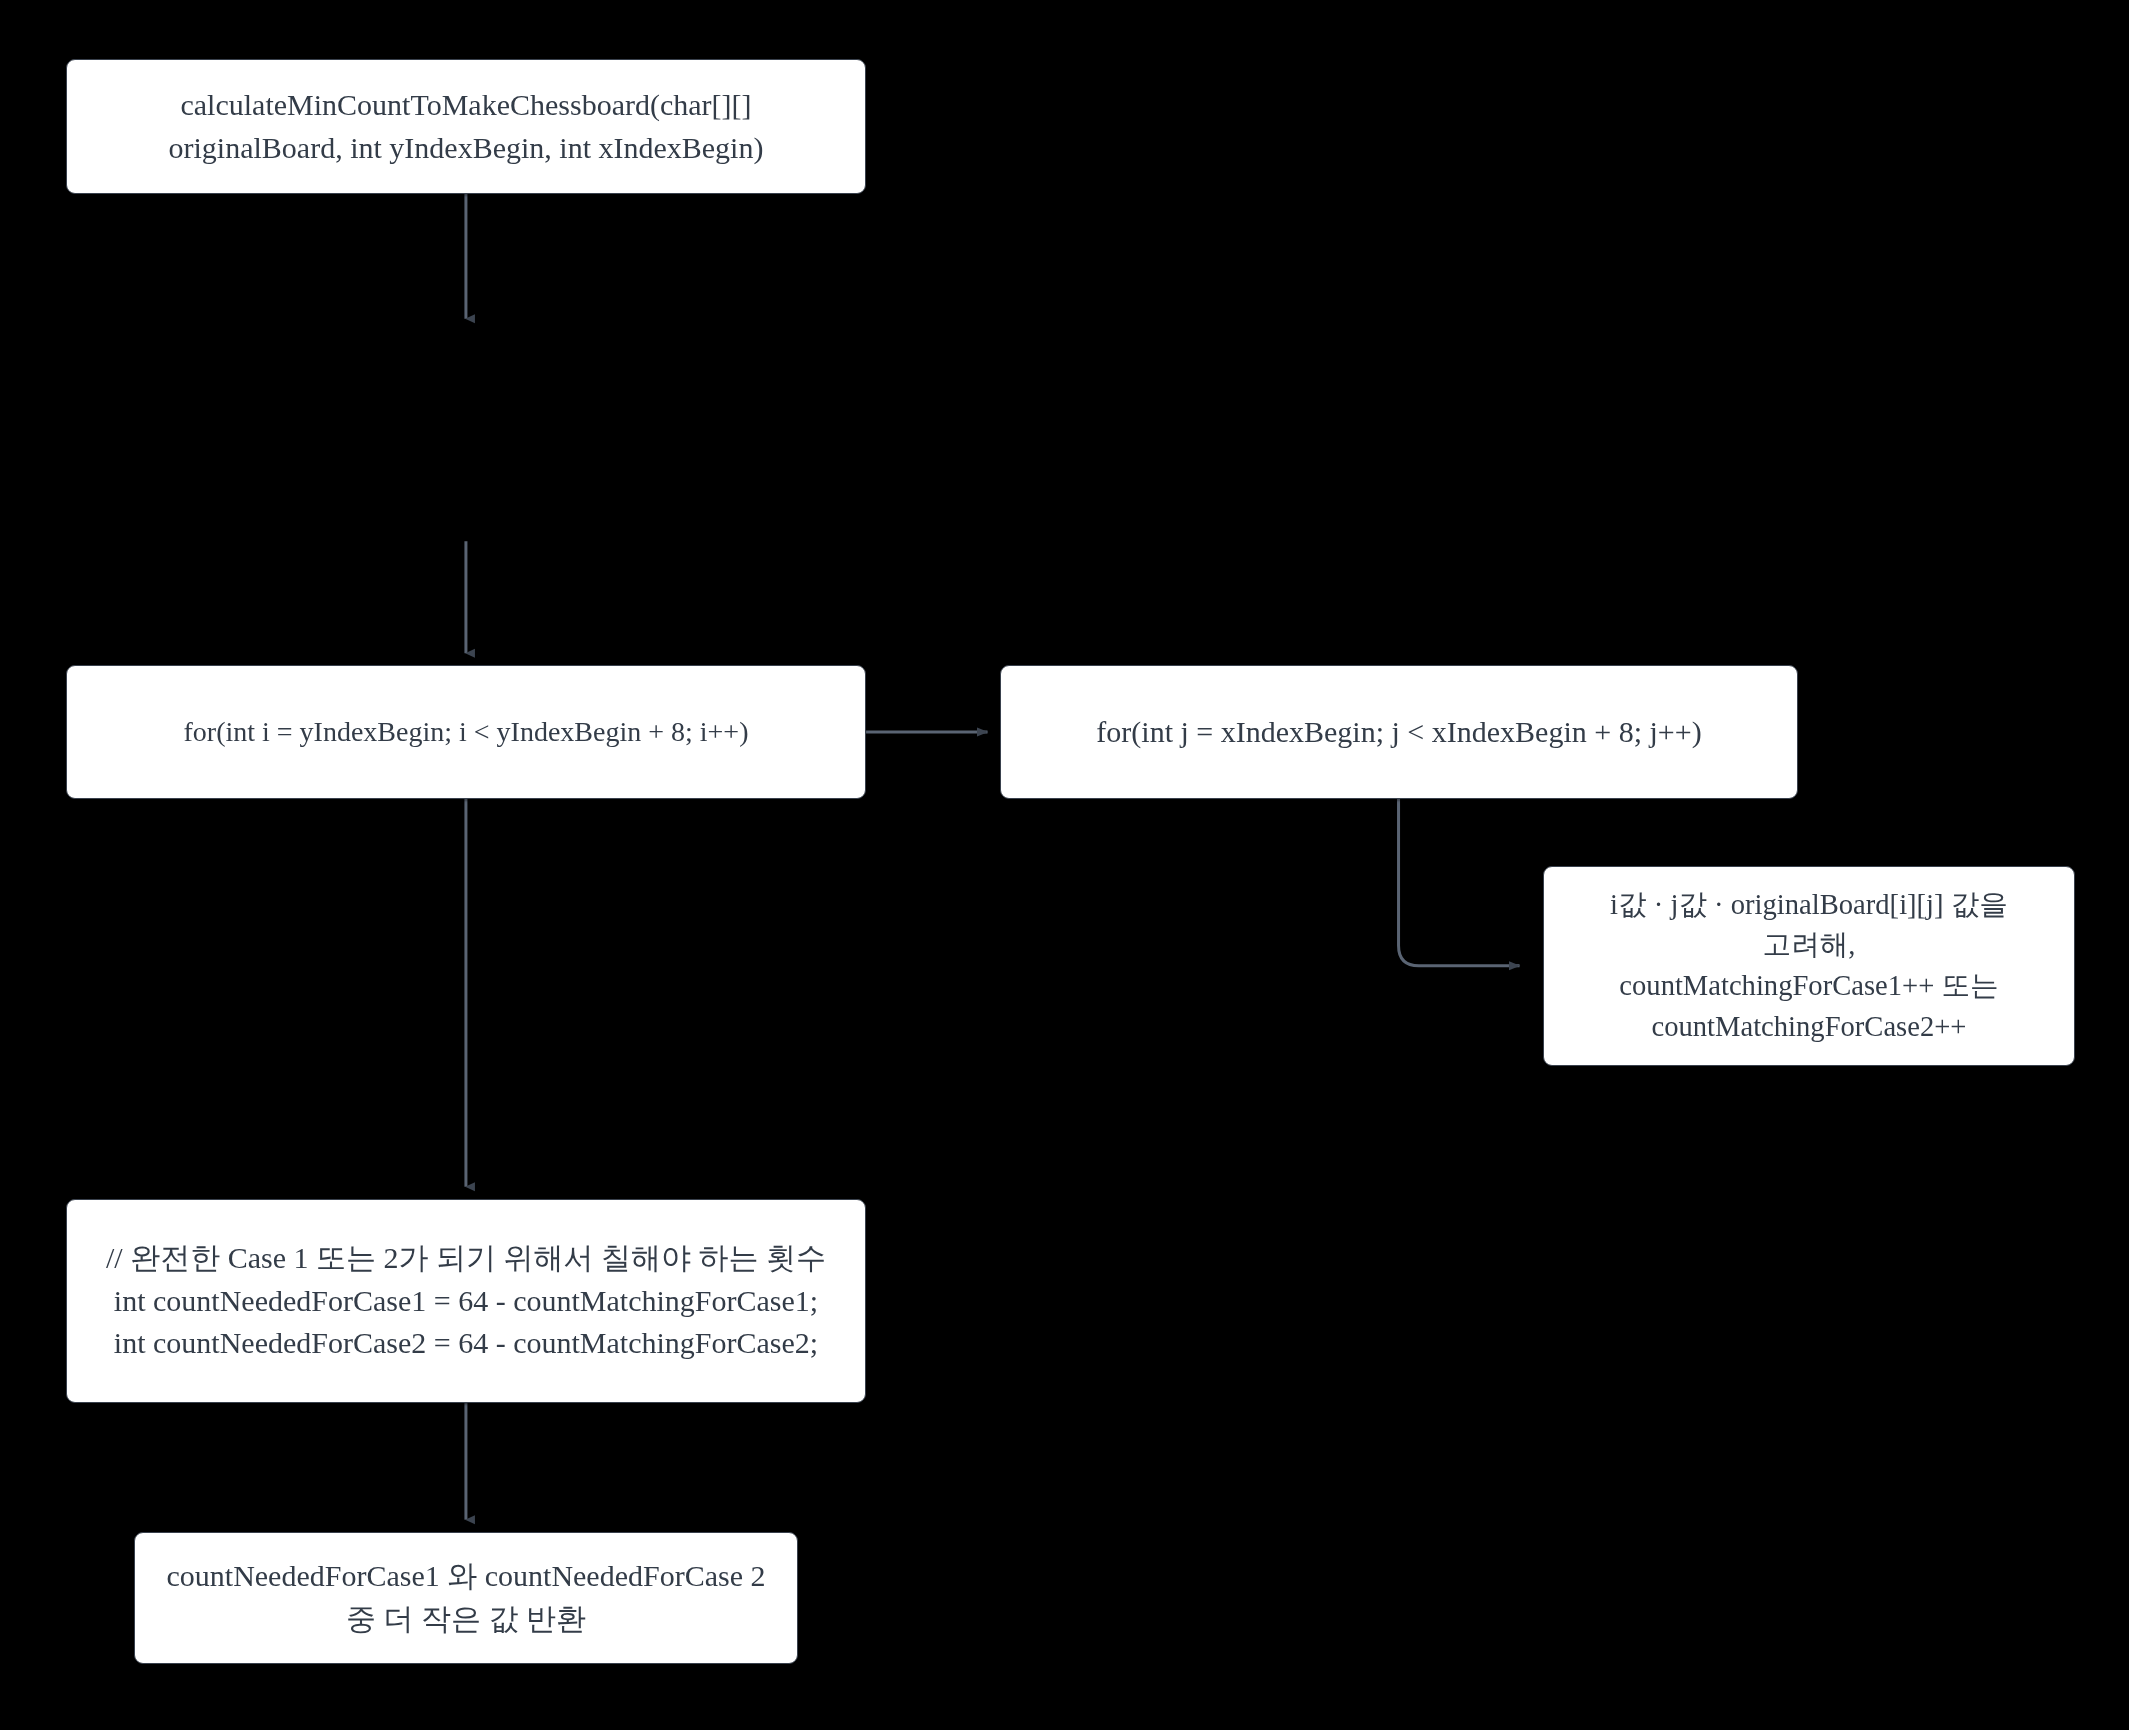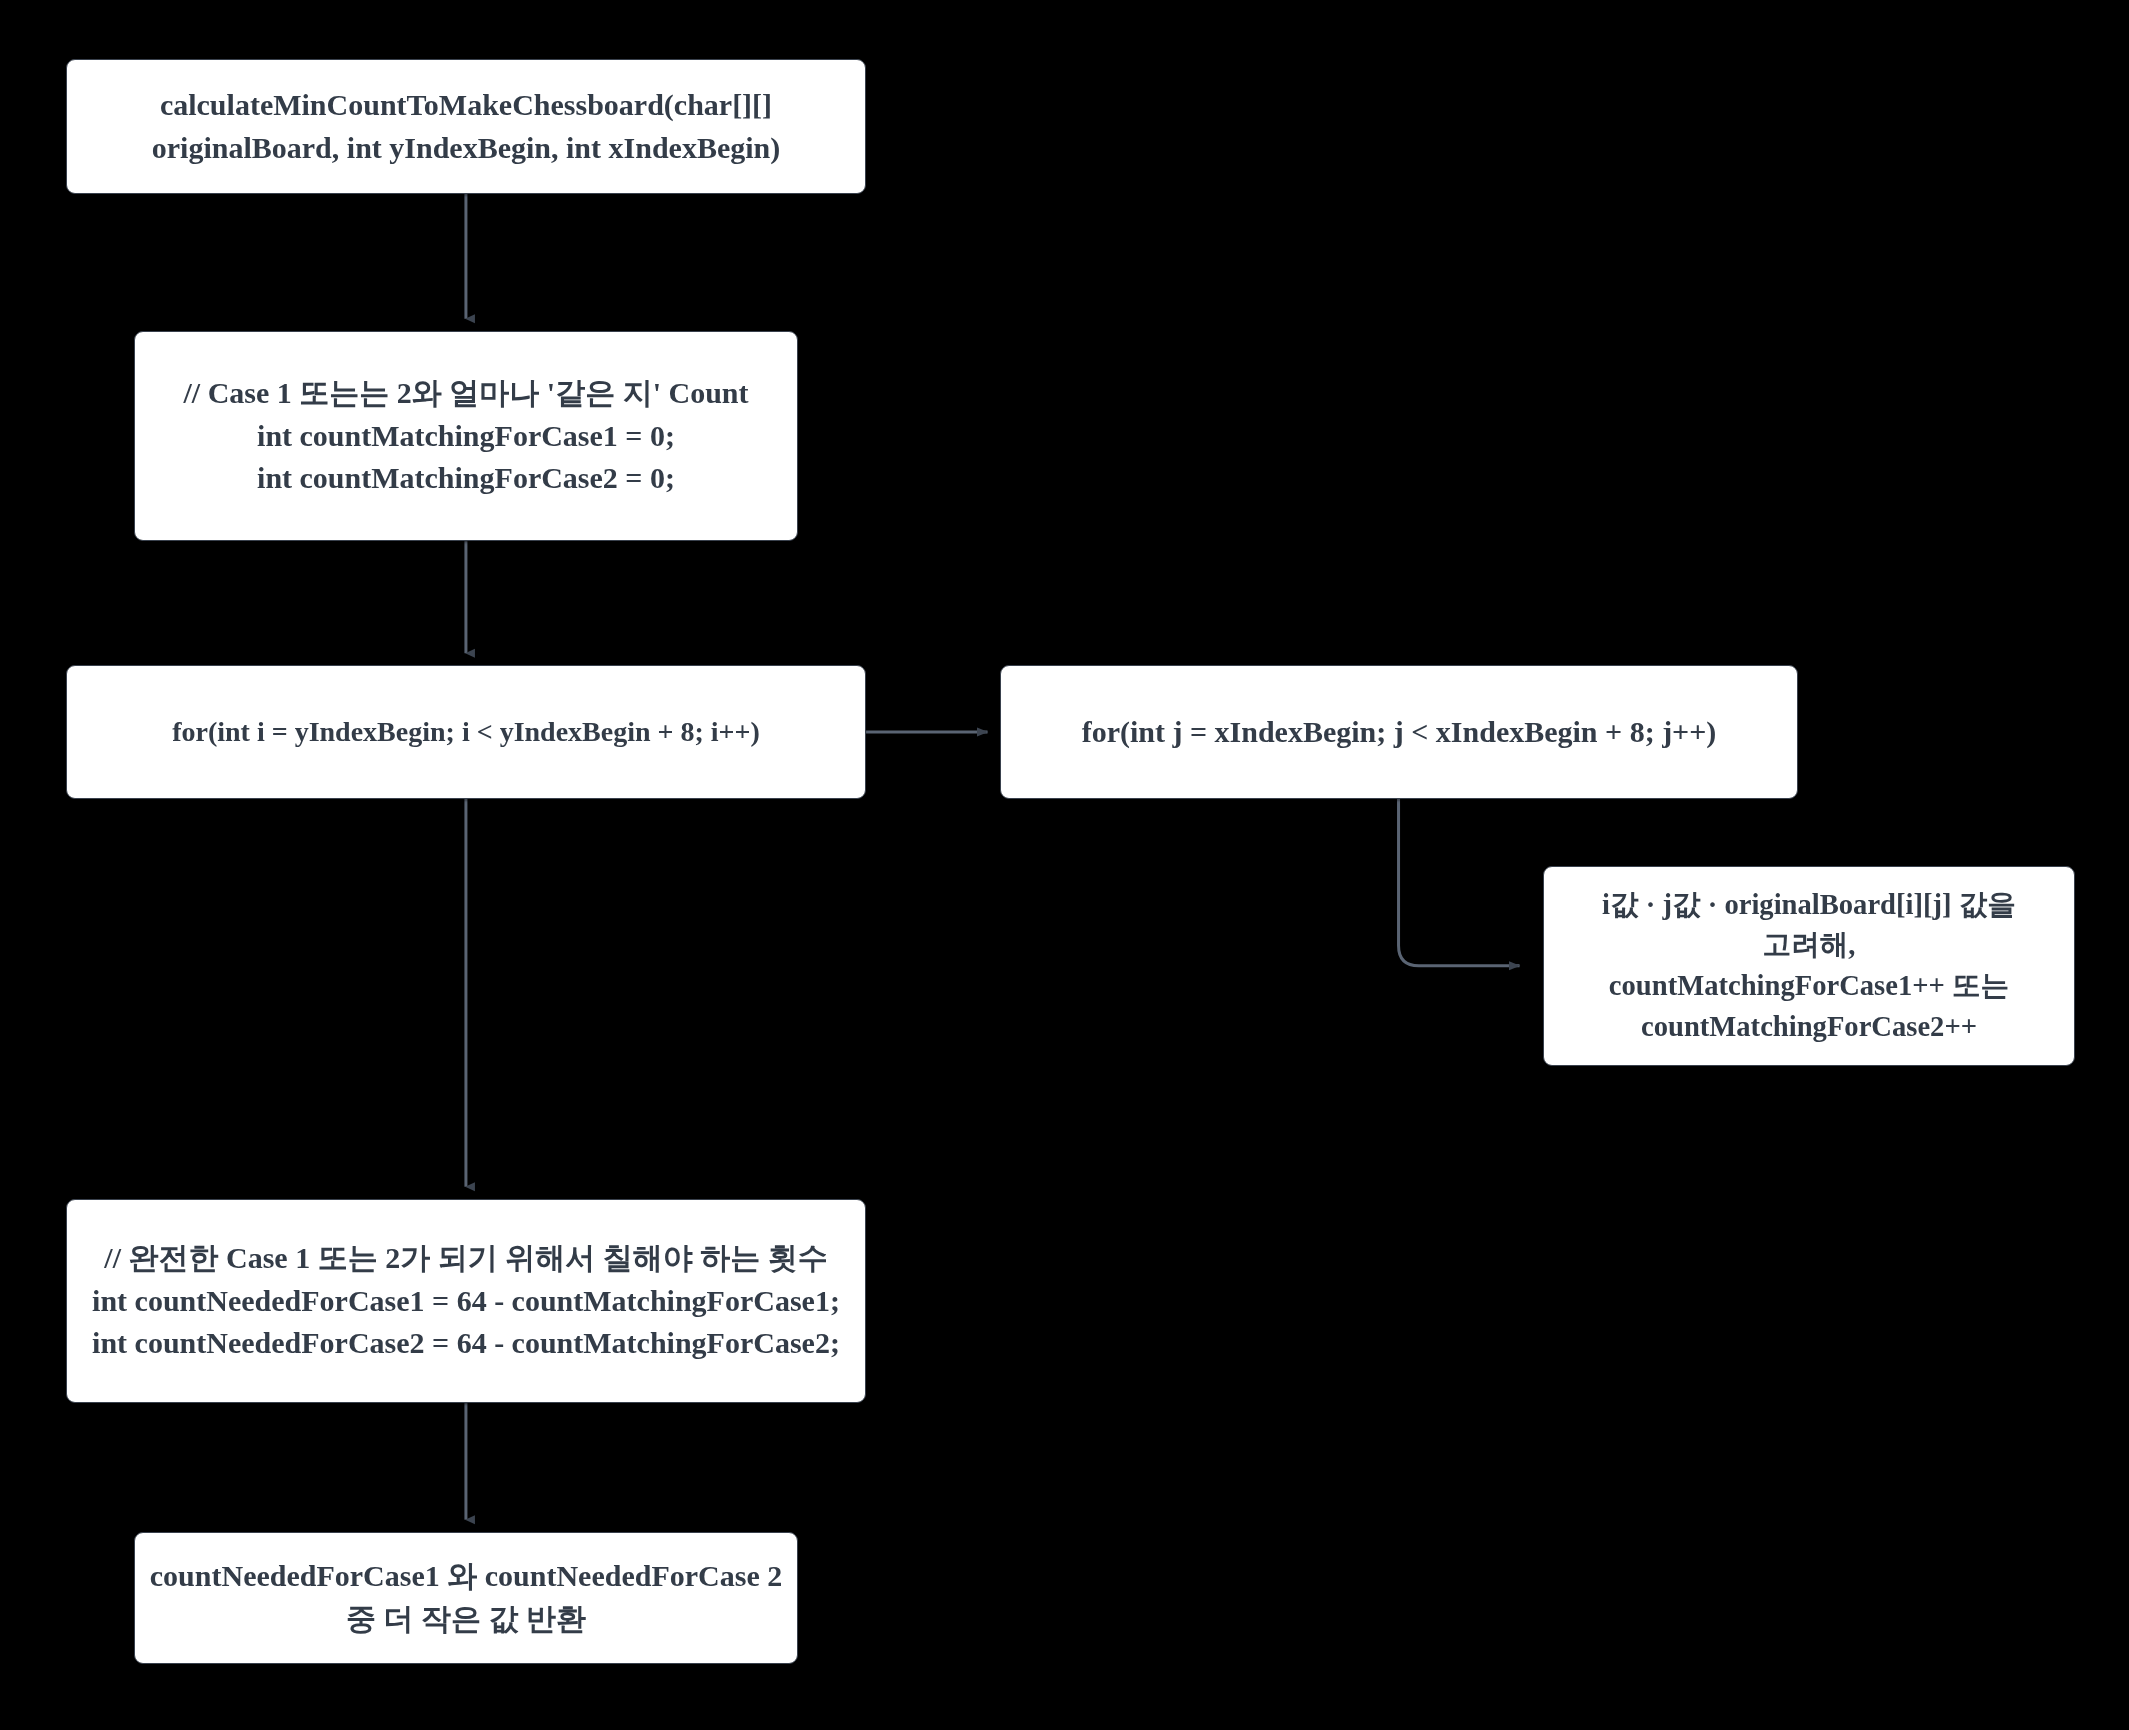--- a/index.html
+++ b/index.html
@@ -11,21 +11,20 @@
     width: 2129px;
     height: 1731px;
     overflow: hidden;
     font-family: "Liberation Serif", "DejaVu Serif", serif;
   }
   #canvas {
     position: relative;
     width: 2129px;
     height: 1731px;
     background: #000000;
-    font-weight: bold;
   }
   svg.edges {
     position: absolute;
     left: 0;
     top: 0;
     width: 2129px;
     height: 1731px;
     pointer-events: none;
   }
   .node {
@@ -94,25 +93,20 @@
     <g>
       <line x1="620" y1="1867" x2="620" y2="2022" stroke="#5a6473" stroke-width="4" marker-end="url(#arrow-down)"></line>
     </g>
   </svg>
 
   <div class="node n-entry">
     <span class="txt">calculateMinCountToMakeChessboard(char[][]
 originalBoard, int yIndexBegin, int xIndexBegin)</span>
   </div>
 
-  <div class="node n-init">
-    <span class="txt">// Case 1 또는는 2와 얼마나 '같은 지' Count
-int countMatchingForCase1 = 0;
-int countMatchingForCase2 = 0;</span>
-  </div>
 
   <div class="node n-outer">
     <span class="txt">for(int i = yIndexBegin; i &lt; yIndexBegin + 8; i++)</span>
   </div>
 
   <div class="node n-inner">
     <span class="txt">for(int j = xIndexBegin; j &lt; xIndexBegin + 8; j++)</span>
   </div>
 
   <div class="node n-body">

